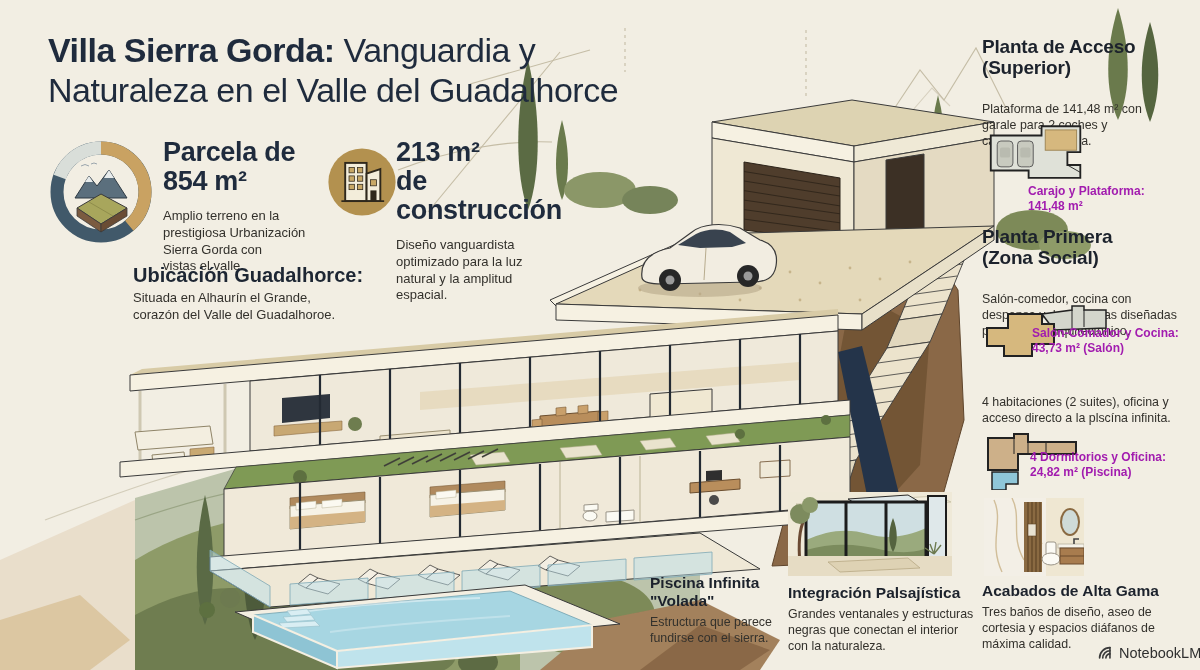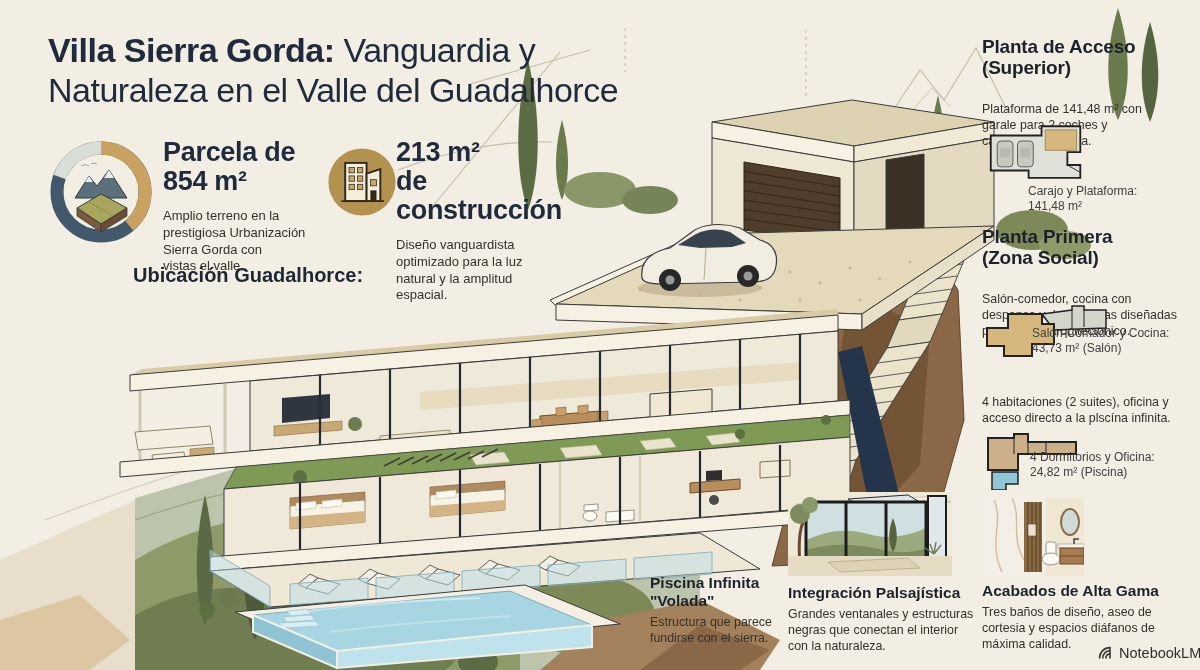--- a/index.html
+++ b/index.html
@@ -8,21 +8,21 @@
   .abs{position:absolute;}
   .pre{white-space:pre-line;}
   .title{font-size:34px;line-height:1.18;letter-spacing:-.5px;color:#1f2b3d;font-weight:400;}
   .title b{font-weight:700;margin-top:48px;}
   .stat-head{font-size:27px;line-height:1.08;font-weight:700;color:#1f2b3d;letter-spacing:-.3px;}
   .stat-body{font-size:13px;line-height:1.28;color:#33312c;margin-top:12px;}
   .loc-head{font-size:20px;font-weight:700;color:#1d2633;}
   .loc-body{font-size:13px;line-height:1.3;color:#33312c;margin-top:3px;}
   .r-head{font-size:19px;line-height:1.12;font-weight:700;color:#1c222c;letter-spacing:-.2px;}
   .r-body{font-size:12.4px;line-height:1.3;color:#33312c;margin-top:22px;}
-  .r-cap{font-size:12px;line-height:1.25;font-weight:400;color:#404040;}
+  .r-cap{font-size:12px;line-height:1.25;font-weight:700;color:#a21caf;}
   .b-head{font-size:15.5px;line-height:1.15;font-weight:700;color:#1c222c;}
   .b-body{font-size:12.4px;line-height:1.3;color:#33312c;margin-top:4px;}
   .brand{display:flex;align-items:center;gap:5px;font-size:14.5px;color:#2f2f2f;}
   svg{display:block;}
 </style>
 </head>
 <body>
 
 <div class="canvas">
 
@@ -357,20 +357,22 @@
     <div class="stat-head pre">213 m²
 de construcción</div>
     <div class="stat-body pre">Diseño vanguardista
 optimizado para la luz
 natural y la amplitud
 espacial.</div>
   </div>
 
   <div class="abs" style="left:133px;top:264px;width:250px">
     <div class="loc-head">Ubicación Guadalhorce:</div>
+    <div class="loc-body pre">Situada en Alhaurín el Grande,
+corazón del Valle del Guadalhoroe.</div>
   </div>
 
   <div class="abs" style="left:982px;top:36px;width:200px">
     <div class="r-head pre">Planta de Acceso
 (Superior)</div>
     <div class="r-body pre">Plataforma de 141,48 m² con
 garale para 2 coches y
 casetón de entrada.</div>
   </div>
   <svg class="abs" style="left:988px;top:122px" width="120" height="62" viewBox="0 0 130 62">

